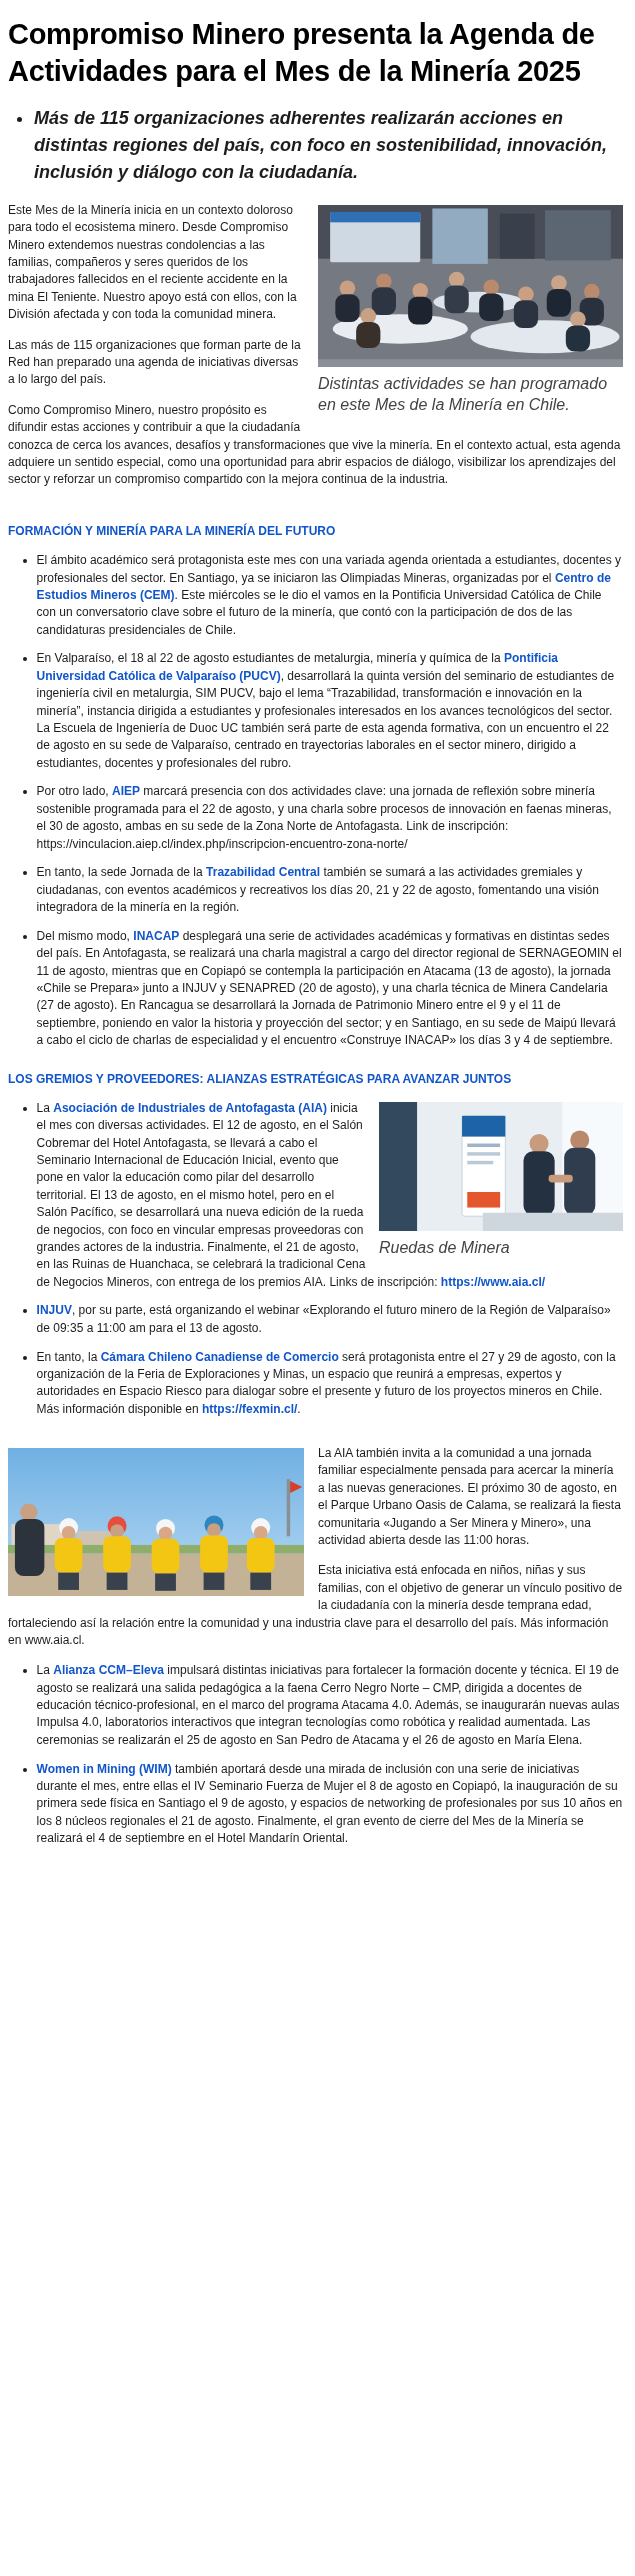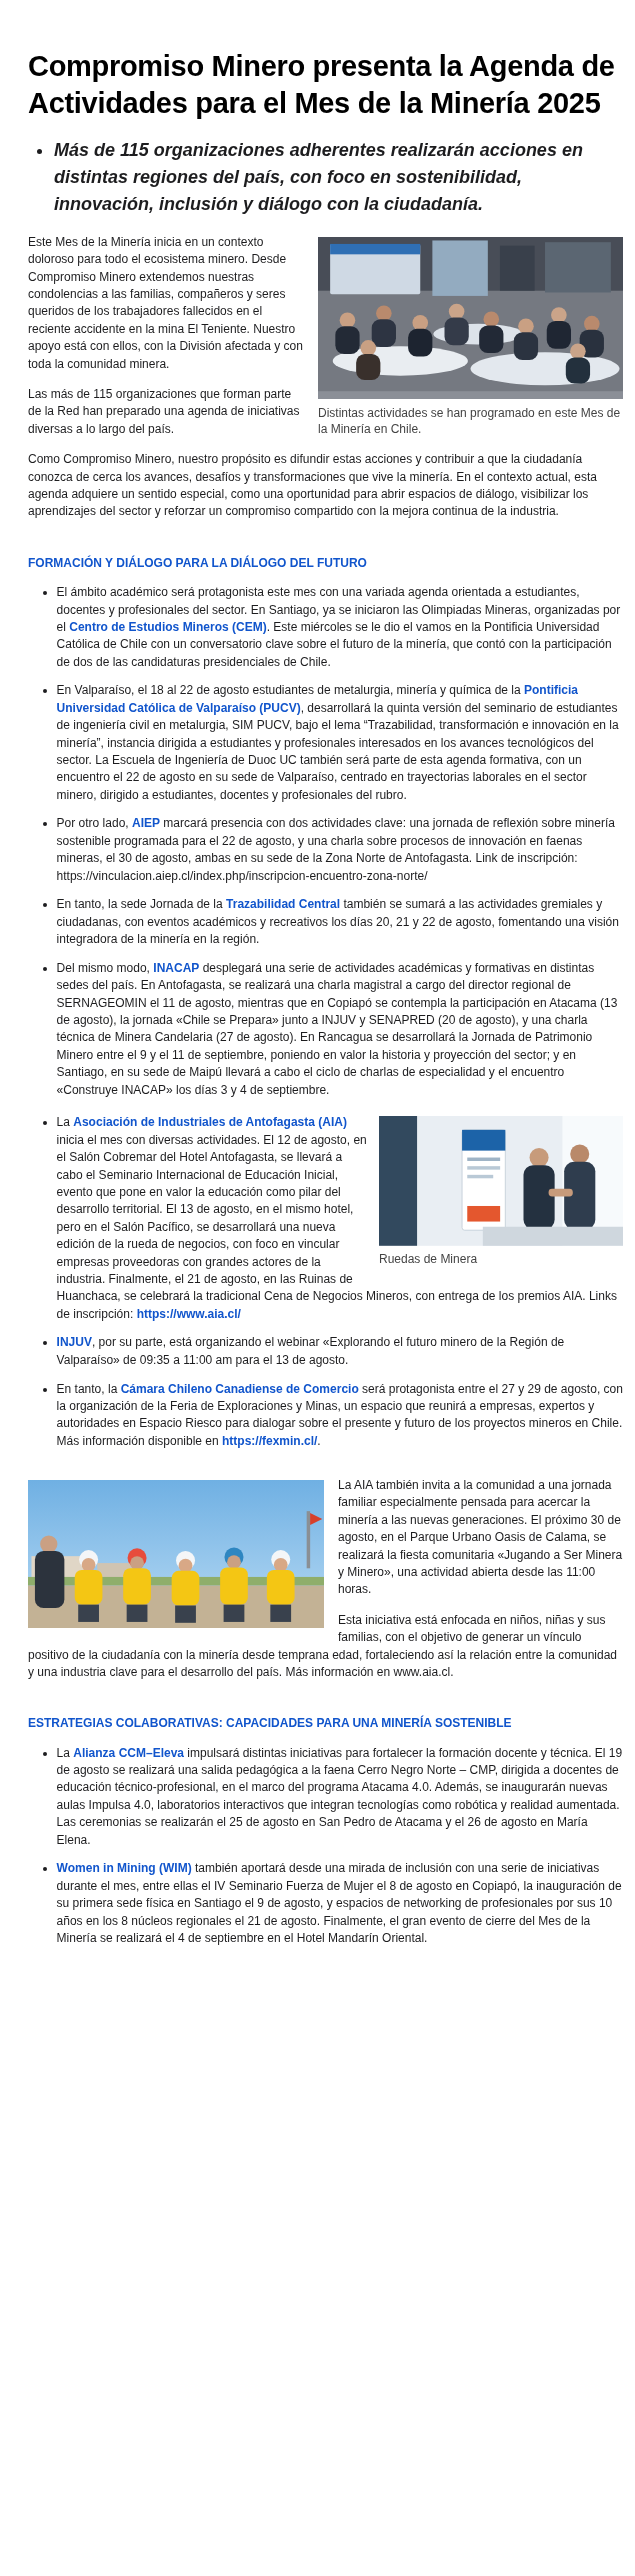--- a/index.html
+++ b/index.html
@@ -5,21 +5,21 @@
   * { box-sizing: border-box; }
   html, body { margin: 0; padding: 0; background: #ffffff; }
   body {
     width: 635px;
     color: #1d1d1f;
     font-family: "Liberation Sans", "DejaVu Sans", sans-serif;
     font-size: 12px;
     line-height: 1.45;
     overflow-x: hidden;
   }
-  .page { padding: 12px 12px 29px 28px; margin-top: 32px; }
+  .page { padding: 12px 12px 29px 8px; }
 
   h1 {
     font-size: 29px;
     line-height: 1.28;
     font-weight: 700;
     color: #000;
     letter-spacing: -0.3px;
     margin: 3.5px 0 15.6px 0;
   }
 
@@ -43,21 +43,22 @@
   ul.items { margin: 0 0 15.6px 0; padding-left: 28.6px; }
   ul.items li { margin: 0 0 11.3px 0; overflow-wrap: break-word; }
 
   .lnk { color: #1155cc; font-weight: 700; text-decoration: none; cursor: pointer; }
 
   figure { margin: 0; }
   .fig-right   { float: right; width: 305px; margin: 2.6px 0 5.2px 14px; }
   .fig-right-sm{ float: right; width: 244px; margin: 1.7px 0 5.2px 12px; }
   .fig-left    { float: left;  width: 296px; margin: 2.6px 14px 5.2px 0; }
   figcaption {
-    font-size: 12px;
+    font-size: 16px;
+    font-style: italic;
     color: #444;
     line-height: 1.35;
     margin-top: 5.2px;
   }
   figure svg { display: block; width: 100%; height: auto; }
 
   .clearfix::after { content: ""; display: block; clear: both; }
 </style>
 </head>
 <body>
@@ -105,29 +106,30 @@
           <rect x="286" y="139" width="28" height="30" rx="10" fill="#23303d"></rect>
         <rect x="0" y="178" width="352" height="10" fill="#8b8f97"></rect>
       </svg>
       <figcaption>Distintas actividades se han programado en este Mes de la Minería en Chile.</figcaption>
     </figure>
     <p>Este Mes de la Minería inicia en un contexto doloroso para todo el ecosistema minero. Desde Compromiso Minero extendemos nuestras condolencias a las familias, compañeros y seres queridos de los trabajadores fallecidos en el reciente accidente en la mina El Teniente. Nuestro apoyo está con ellos, con la División afectada y con toda la comunidad minera.</p>
     <p>Las más de 115 organizaciones que forman parte de la Red han preparado una agenda de iniciativas diversas a lo largo del país.</p>
     <p>Como Compromiso Minero, nuestro propósito es difundir estas acciones y contribuir a que la ciudadanía conozca de cerca los avances, desafíos y transformaciones que vive la minería. En el contexto actual, esta agenda adquiere un sentido especial, como una oportunidad para abrir espacios de diálogo, visibilizar los aprendizajes del sector y reforzar un compromiso compartido con la mejora continua de la industria.</p>
   </div>
 
-  <h2>FORMACIÓN Y DIÁLOGO PARA LA DIÁLOGO DEL FUTURO</h2>
+  <h2>FORMACIÓN Y MINERÍA PARA LA MINERÍA DEL FUTURO</h2>
   <ul class="items clearfix">
     <li><span>El ámbito académico será protagonista este mes con una variada agenda orientada a estudiantes, docentes y profesionales del sector. En Santiago, ya se iniciaron las Olimpiadas Mineras, organizadas por el </span><a class="lnk" href="#">Centro de Estudios Mineros (CEM)</a><span>. Este miércoles se le dio el vamos en la Pontificia Universidad Católica de Chile con un conversatorio clave sobre el futuro de la minería, que contó con la participación de dos de las candidaturas presidenciales de Chile.</span></li>
     <li><span>En Valparaíso, el 18 al 22 de agosto estudiantes de metalurgia, minería y química de la </span><a class="lnk" href="#">Pontificia Universidad Católica de Valparaíso (PUCV)</a><span>, desarrollará la quinta versión del seminario de estudiantes de ingeniería civil en metalurgia, SIM PUCV, bajo el lema “Trazabilidad, transformación e innovación en la minería”, instancia dirigida a estudiantes y profesionales interesados en los avances tecnológicos del sector. La Escuela de Ingeniería de Duoc UC también será parte de esta agenda formativa, con un encuentro el 22 de agosto en su sede de Valparaíso, centrado en trayectorias laborales en el sector minero, dirigido a estudiantes, docentes y profesionales del rubro.</span></li>
     <li><span>Por otro lado, </span><a class="lnk" href="#">AIEP</a><span> marcará presencia con dos actividades clave: una jornada de reflexión sobre minería sostenible programada para el 22 de agosto, y una charla sobre procesos de innovación en faenas mineras, el 30 de agosto, ambas en su sede de la Zona Norte de Antofagasta. Link de inscripción: https://vinculacion.aiep.cl/index.php/inscripcion-encuentro-zona-norte/</span></li>
     <li><span>En tanto, la sede Jornada de la </span><a class="lnk" href="#">Trazabilidad Central</a><span> también se sumará a las actividades gremiales y ciudadanas, con eventos académicos y recreativos los días 20, 21 y 22 de agosto, fomentando una visión integradora de la minería en la región.</span></li>
     <li><span>Del mismo modo, </span><a class="lnk" href="#">INACAP</a><span> desplegará una serie de actividades académicas y formativas en distintas sedes del país. En Antofagasta, se realizará una charla magistral a cargo del director regional de SERNAGEOMIN el 11 de agosto, mientras que en Copiapó se contempla la participación en Atacama (13 de agosto), la jornada «Chile se Prepara» junto a INJUV y SENAPRED (20 de agosto), y una charla técnica de Minera Candelaria (27 de agosto). En Rancagua se desarrollará la Jornada de Patrimonio Minero entre el 9 y el 11 de septiembre, poniendo en valor la historia y proyección del sector; y en Santiago, en su sede de Maipú llevará a cabo el ciclo de charlas de especialidad y el encuentro «Construye INACAP» los días 3 y 4 de septiembre.</span></li>
   </ul>
 
+  <h2>LOS GREMIOS Y PROVEEDORES: ALIANZAS ESTRATÉGICAS PARA AVANZAR JUNTOS</h2>
   <ul class="items clearfix">
     <li>
       <figure class="fig-right-sm">
         <svg viewBox="0 0 282 150" aria-hidden="true">
           <rect width="282" height="150" fill="#e9eef3"></rect>
           <rect width="44" height="150" fill="#32495e"></rect>
           <rect x="212" width="70" height="150" fill="#f7fafc"></rect>
           <rect x="96" y="16" width="50" height="116" rx="3" fill="#ffffff" stroke="#c3ced8"></rect>
           <rect x="96" y="16" width="50" height="24" fill="#1c63a8"></rect>
           <rect x="102" y="48" width="38" height="4" fill="#9fb4c6"></rect>
@@ -186,20 +188,19 @@
         <circle cx="292" cy="92" r="11" fill="#f4f6f8"></circle>
           <circle cx="292" cy="98" r="8" fill="#d8a886"></circle>
           <rect x="276" y="104" width="32" height="40" rx="8" fill="#f4c614"></rect>
           <rect x="280" y="144" width="24" height="20" fill="#39414d"></rect>
       </svg>
     </figure>
     <p>La AIA también invita a la comunidad a una jornada familiar especialmente pensada para acercar la minería a las nuevas generaciones. El próximo 30 de agosto, en el Parque Urbano Oasis de Calama, se realizará la fiesta comunitaria «Jugando a Ser Minera y Minero», una actividad abierta desde las 11:00 horas.</p>
     <p>Esta iniciativa está enfocada en niños, niñas y sus familias, con el objetivo de generar un vínculo positivo de la ciudadanía con la minería desde temprana edad, fortaleciendo así la relación entre la comunidad y una industria clave para el desarrollo del país. Más información en www.aia.cl.</p>
   </div>
 
-  <h2>ESTRATEGIAS COLABORATIVAS: CAPACIDADES PARA UNA MINERÍA SOSTENIBLE</h2>
   <ul class="items clearfix">
     <li><span>La </span><a class="lnk" href="#">Alianza CCM–Eleva</a><span> impulsará distintas iniciativas para fortalecer la formación docente y técnica. El 19 de agosto se realizará una salida pedagógica a la faena Cerro Negro Norte – CMP, dirigida a docentes de educación técnico-profesional, en el marco del programa Atacama 4.0. Además, se inaugurarán nuevas aulas Impulsa 4.0, laboratorios interactivos que integran tecnologías como robótica y realidad aumentada. Las ceremonias se realizarán el 25 de agosto en San Pedro de Atacama y el 26 de agosto en María Elena.</span></li>
     <li><a class="lnk" href="#">Women in Mining (WIM)</a><span> también aportará desde una mirada de inclusión con una serie de iniciativas durante el mes, entre ellas el IV Seminario Fuerza de Mujer el 8 de agosto en Copiapó, la inauguración de su primera sede física en Santiago el 9 de agosto, y espacios de networking de profesionales por sus 10 años en los 8 núcleos regionales el 21 de agosto. Finalmente, el gran evento de cierre del Mes de la Minería se realizará el 4 de septiembre en el Hotel Mandarín Oriental.</span></li>
   </ul>
 
 </div>
 
 
 </body></html>

